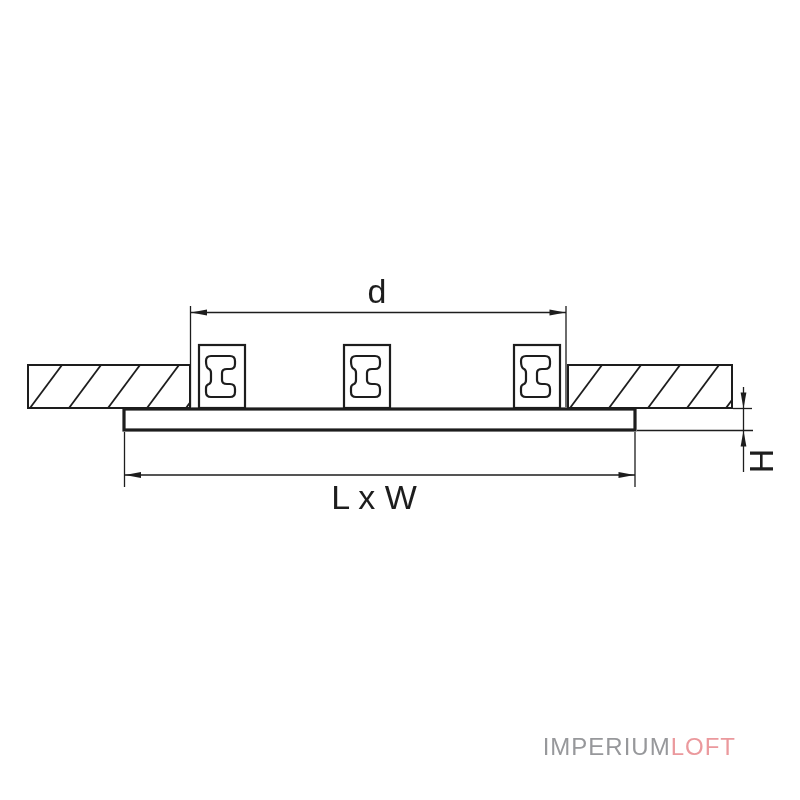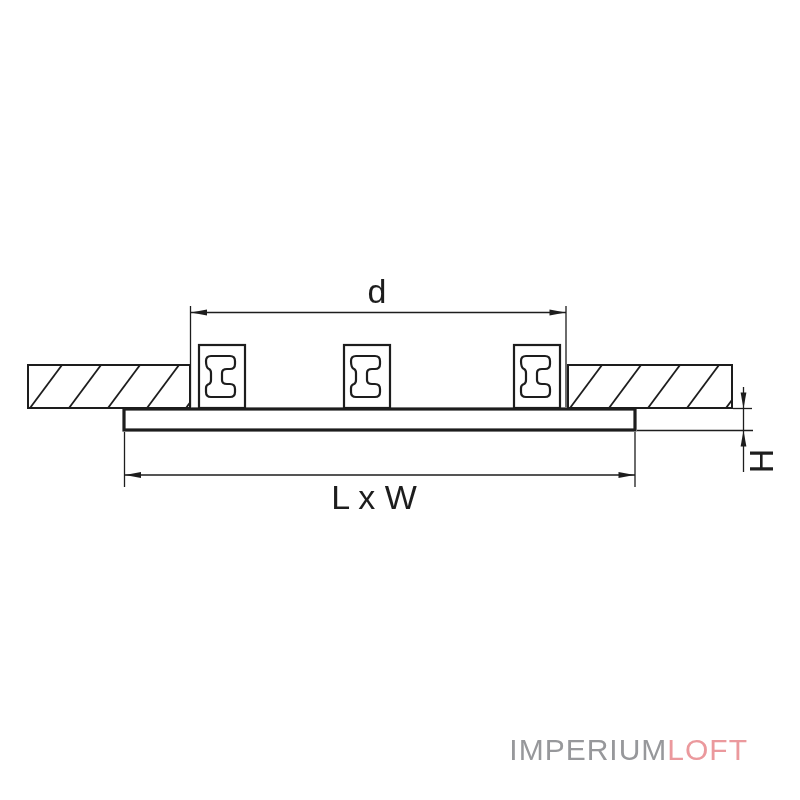--- a/index.html
+++ b/index.html
@@ -19,23 +19,23 @@
   }
   svg { display: block; }
   .dim-label {
     font-family: "Liberation Sans", sans-serif;
     font-size: 34px;
     fill: #1d1d1d;
   }
   .watermark {
     position: absolute;
     top: 733px;
-    right: 52px;
+    right: 64px;
     font-family: "Liberation Sans", sans-serif;
-    font-size: 30px;
+    font-size: 24px;
     font-weight: 300;
     letter-spacing: 1px;
     white-space: nowrap;
     user-select: none;
   }
   .brand-primary { color: #97989b; }
   .brand-accent  { color: #eb999d; }
 </style>
 </head>
 <body>

